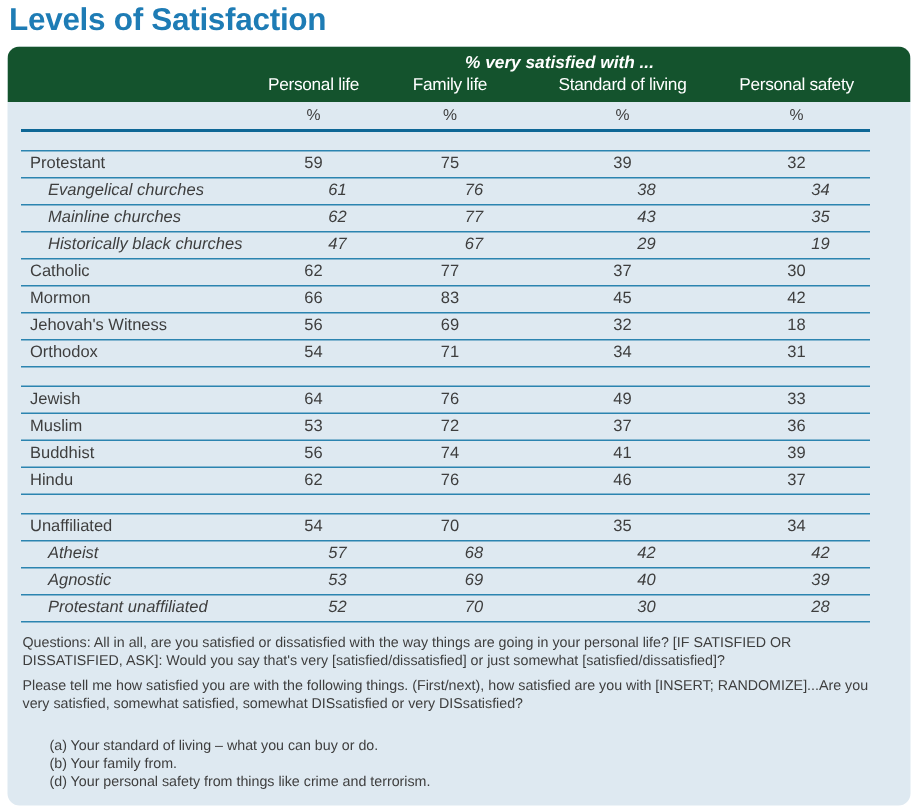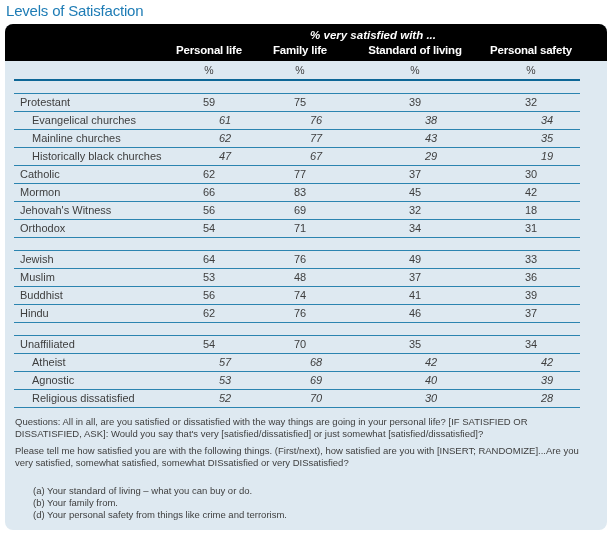--- a/index.html
+++ b/index.html
@@ -6,58 +6,58 @@
   html, body { background: #ffffff; }
   body {
     width: 612px; height: 540px; overflow: hidden;
     font-family: "Liberation Sans", sans-serif;
     color: #3e3e3e;
   }
   .page { width: 612px; height: 540px; position: relative; }
 
   .page-title {
     margin: 2px 0 5px 6px;
-    font-size: 15px;
+    font-size: 21px;
     color: #1e7cb5;
-    font-weight: 400;
+    font-weight: 700;
     letter-spacing: -0.2px;
   }
 
   .panel {
     width: 602px;
     margin-left: 5px;
     background: #dee9f1;
     border-radius: 8px;
     overflow: hidden;
   }
 
   
   .hdr {
-    background: #000000;
+    background: #14532d;
     color: #ffffff;
     padding: 2px 0 3px 0;
   }
   .hdrTable {
     width: 602px;
     table-layout: fixed;
     border-collapse: collapse;
   }
   .hdrTable td { padding: 0; }
   .spanner {
     text-align: center;
     font-size: 11.5px;
     font-weight: bold;
     font-style: italic;
     height: 15px;
     vertical-align: bottom;
   }
   .colhead {
     text-align: center;
     font-size: 11.5px;
-    font-weight: bold;
+    font-weight: normal;
     height: 17px;
     vertical-align: middle;
     letter-spacing: -0.2px;
   }
 
   
   .bodyTable {
     width: 566px;
     margin-left: 9px;
     table-layout: fixed;
@@ -74,21 +74,21 @@
   tr.main td, tr.sub td {
     border-top: 1px solid #2b84b0;
     border-bottom: 1px solid #2b84b0;
   }
   tr.gap { height: 13px; }
   tr.gap td { border: none; background: #dee9f1; }
 
   td.label { padding-left: 6px; text-align: left; white-space: nowrap; }
   td.val   { text-align: center; }
 
-  tr.sub td.label { padding-left: 18px; }
+  tr.sub td.label { padding-left: 18px; font-style: italic; }
   tr.sub td.val   { font-style: italic; padding-left: 32px; }
 
   
   .footnotes {
     padding: 8px 10px 9px 10px;
     font-size: 9.5px;
     line-height: 12px;
     color: #3e3e3e;
   }
   .footnotes p { margin: 0 0 5px 0; }
@@ -212,21 +212,21 @@
           <tr class="main">
             <td class="label">Jewish</td>
             <td class="val">64</td>
             <td class="val">76</td>
             <td class="val">49</td>
             <td class="val">33</td>
           </tr>
           <tr class="main">
             <td class="label">Muslim</td>
             <td class="val">53</td>
-            <td class="val">48</td>
+            <td class="val">72</td>
             <td class="val">37</td>
             <td class="val">36</td>
           </tr>
           <tr class="main">
             <td class="label">Buddhist</td>
             <td class="val">56</td>
             <td class="val">74</td>
             <td class="val">41</td>
             <td class="val">39</td>
           </tr>
@@ -255,21 +255,21 @@
             <td class="val">42</td>
           </tr>
           <tr class="sub">
             <td class="label">Agnostic</td>
             <td class="val">53</td>
             <td class="val">69</td>
             <td class="val">40</td>
             <td class="val">39</td>
           </tr>
           <tr class="sub">
-            <td class="label">Religious dissatisfied</td>
+            <td class="label">Protestant unaffiliated</td>
             <td class="val">52</td>
             <td class="val">70</td>
             <td class="val">30</td>
             <td class="val">28</td>
           </tr>
         </tbody>
     </table>
 
     <div class="footnotes">
       <p>Questions:  All in all, are you satisfied or dissatisfied with the way things are going in your personal life? [IF SATISFIED OR DISSATISFIED, ASK]: Would you say that's very [satisfied/dissatisfied] or just somewhat [satisfied/dissatisfied]?</p>

